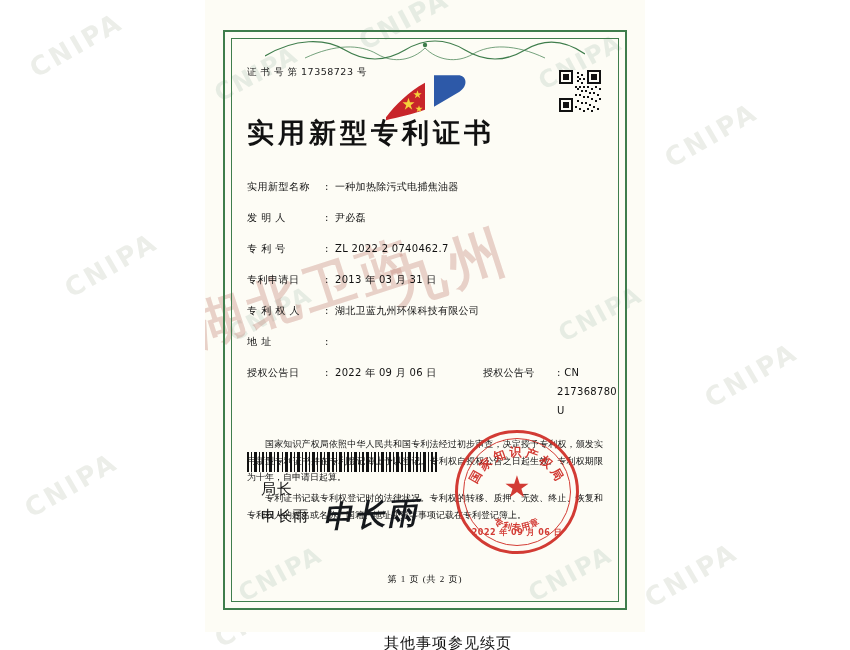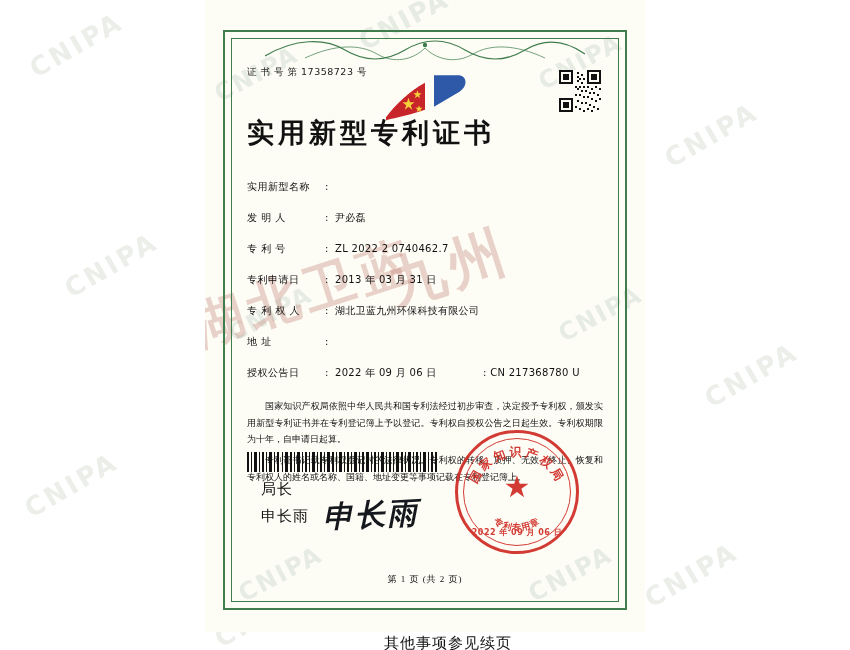--- a/index.html
+++ b/index.html
@@ -418,20 +418,21 @@
         </g>
       </svg>
 
       <div class="title">实用新型专利证书</div>
 
       <div class="fields">
 
         <div class="frow">
           <div class="flabel">实用新型名称</div>
           <div class="fcolon">:</div>
+          <div class="fvalue">一种加热除污式电捕焦油器</div>
         </div>
 
         <div class="frow">
           <div class="flabel">发 明 人</div>
           <div class="fcolon">:</div>
           <div class="fvalue">尹必磊</div>
         </div>
 
         <div class="frow">
           <div class="flabel">专 利 号</div>
@@ -454,20 +455,21 @@
         <div class="frow">
           <div class="flabel">地        址</div>
           <div class="fcolon">:</div>
         </div>
 
         <div class="frow double">
           <div class="flabel">授权公告日</div>
           <div class="fcolon">:</div>
           <div class="fvalue">
             <span class="seg1">2022 年 09 月 06 日</span>
+            <span class="lbl2">授权公告号</span>
             <span class="seg2"><span>: </span><span>CN 217368780 U</span></span>
           </div>
         </div>
 
       </div>
 
       <div class="paragraphs">
         <p>国家知识产权局依照中华人民共和国专利法经过初步审查，决定授予专利权，颁发实用新型专利证书并在专利登记簿上予以登记。专利权自授权公告之日起生效。专利权期限为十年，自申请日起算。</p>
         <p>专利证书记载专利权登记时的法律状况。专利权的转移、质押、无效、终止、恢复和专利权人的姓名或名称、国籍、地址变更等事项记载在专利登记簿上。</p>
       </div>

